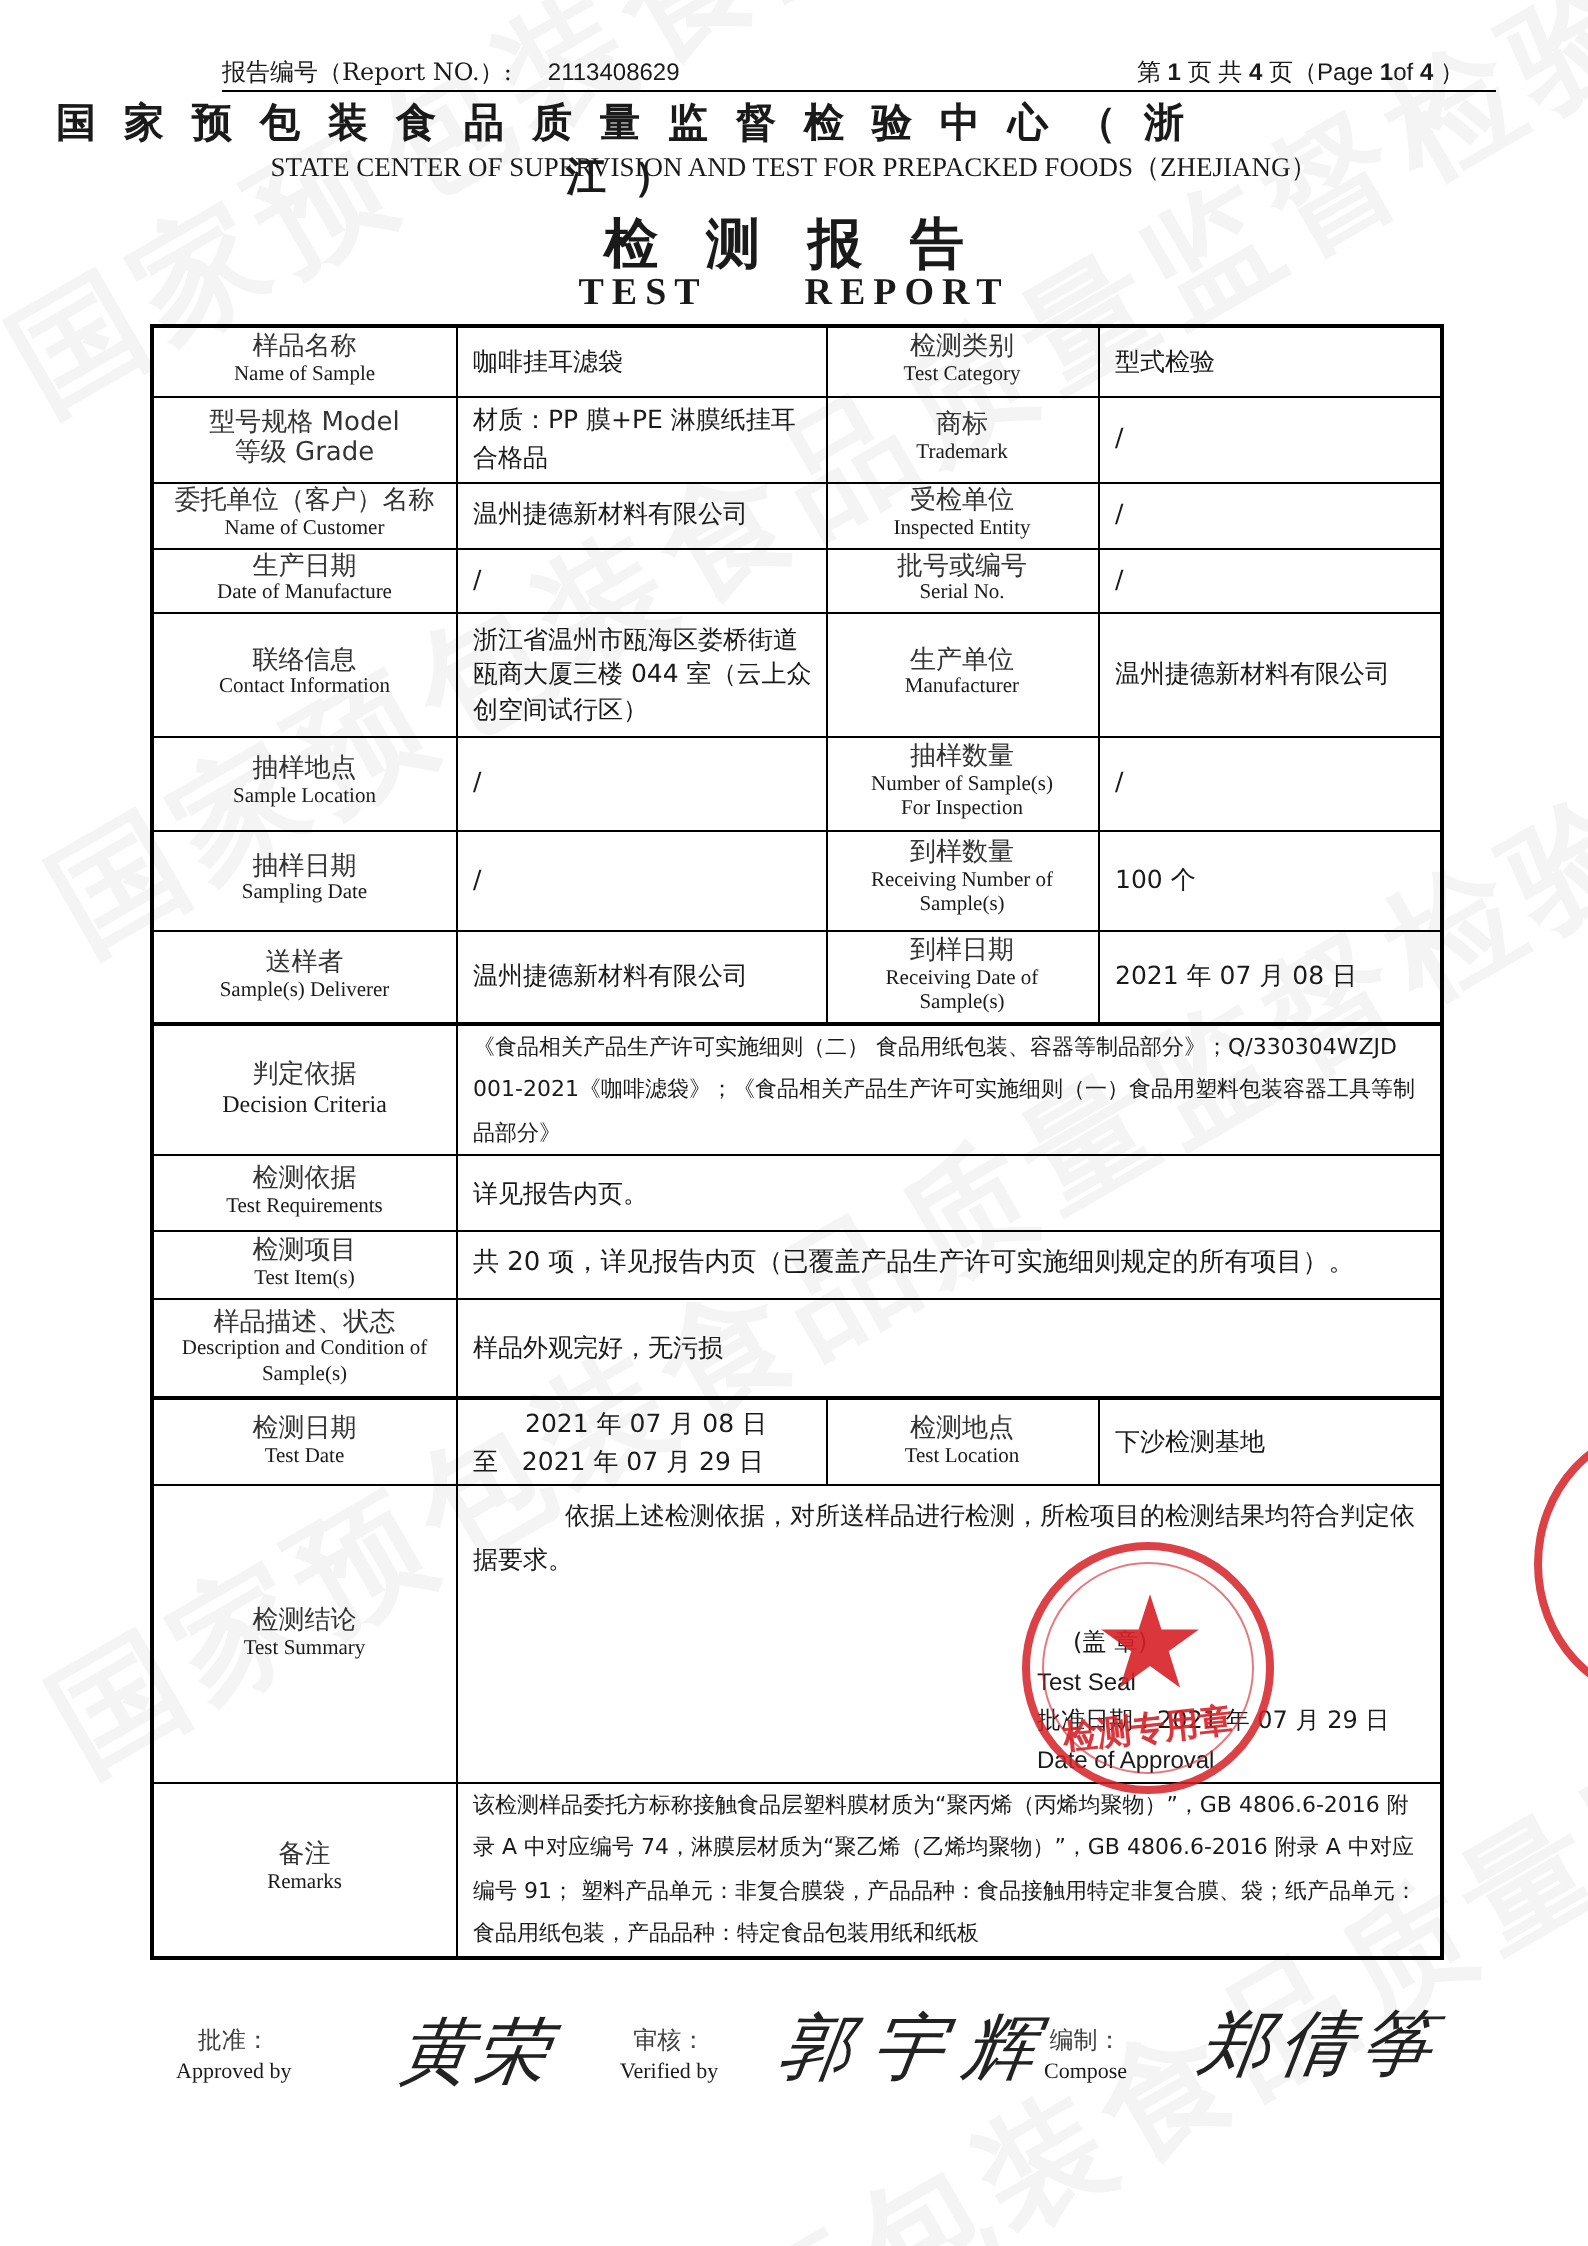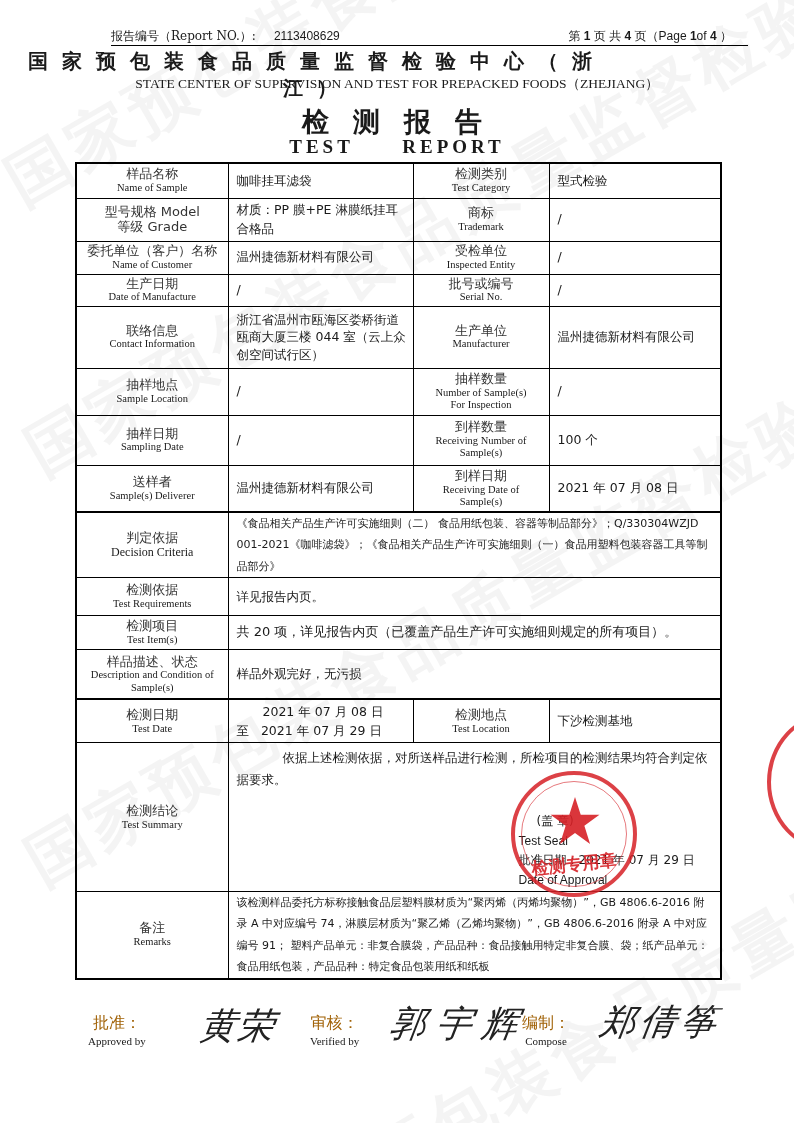--- a/index.html
+++ b/index.html
@@ -61,21 +61,21 @@
   }
   .seal .inner { position:absolute; left:6px; top:6px; right:6px; bottom:6px; border:1.5px solid rgba(214,32,38,0.6); border-radius:50%; }
   .seal .star { position:absolute; left:34px; top:20px; width:52px; height:52px; }
   .seal .bottom { position:absolute; left:0; width:118px; top:78px; text-align:center; color: rgba(214,32,38,0.9); font-family: "DejaVu Sans", sans-serif; font-weight:bold; font-size: 17px; transform: rotate(-6deg); }
   .seal-edge {
     position:absolute; left: 767px; top: 712px; width: 130px; height: 140px;
     border: 4px solid rgba(214,32,38,0.85); border-radius: 50%; box-sizing: border-box; pointer-events:none;
   }
   .sigs { position: absolute; left: 0; top: 998px; width: 794px; height: 60px; }
   .sig-lbl { position: absolute; text-align: center; line-height: 1.3; }
-  .sig-lbl .cn { font-family: "DejaVu Sans", sans-serif; font-size: 16px; display:block; color:#a16207; }
+  .sig-lbl .cn { font-family: "DejaVu Sans", sans-serif; font-size: 12px; display:block; color:#404040; }
   .sig-lbl .en { font-family: Liberation Serif, serif; font-size: 11px; display:block; }
   .sig-hand { position: absolute; font-family: "DejaVu Serif", serif; font-size: 36px; color: #222; font-style: italic; letter-spacing: 2px; transform: skewX(-8deg); }
 </style>
 </head>
 <body>
 
 <div class="watermark" style="left:-10px; top:150px;">国家预包装食品质量监督检验中心</div>
 <div class="watermark" style="left:10px; top:420px;">国家预包装食品质量监督检验中心</div>
 <div class="watermark" style="left:10px; top:830px;">国家预包装食品质量监督检验中心</div>
 <div class="watermark" style="left:230px; top:1200px;">国家预包装食品质量监督检验中心</div>

